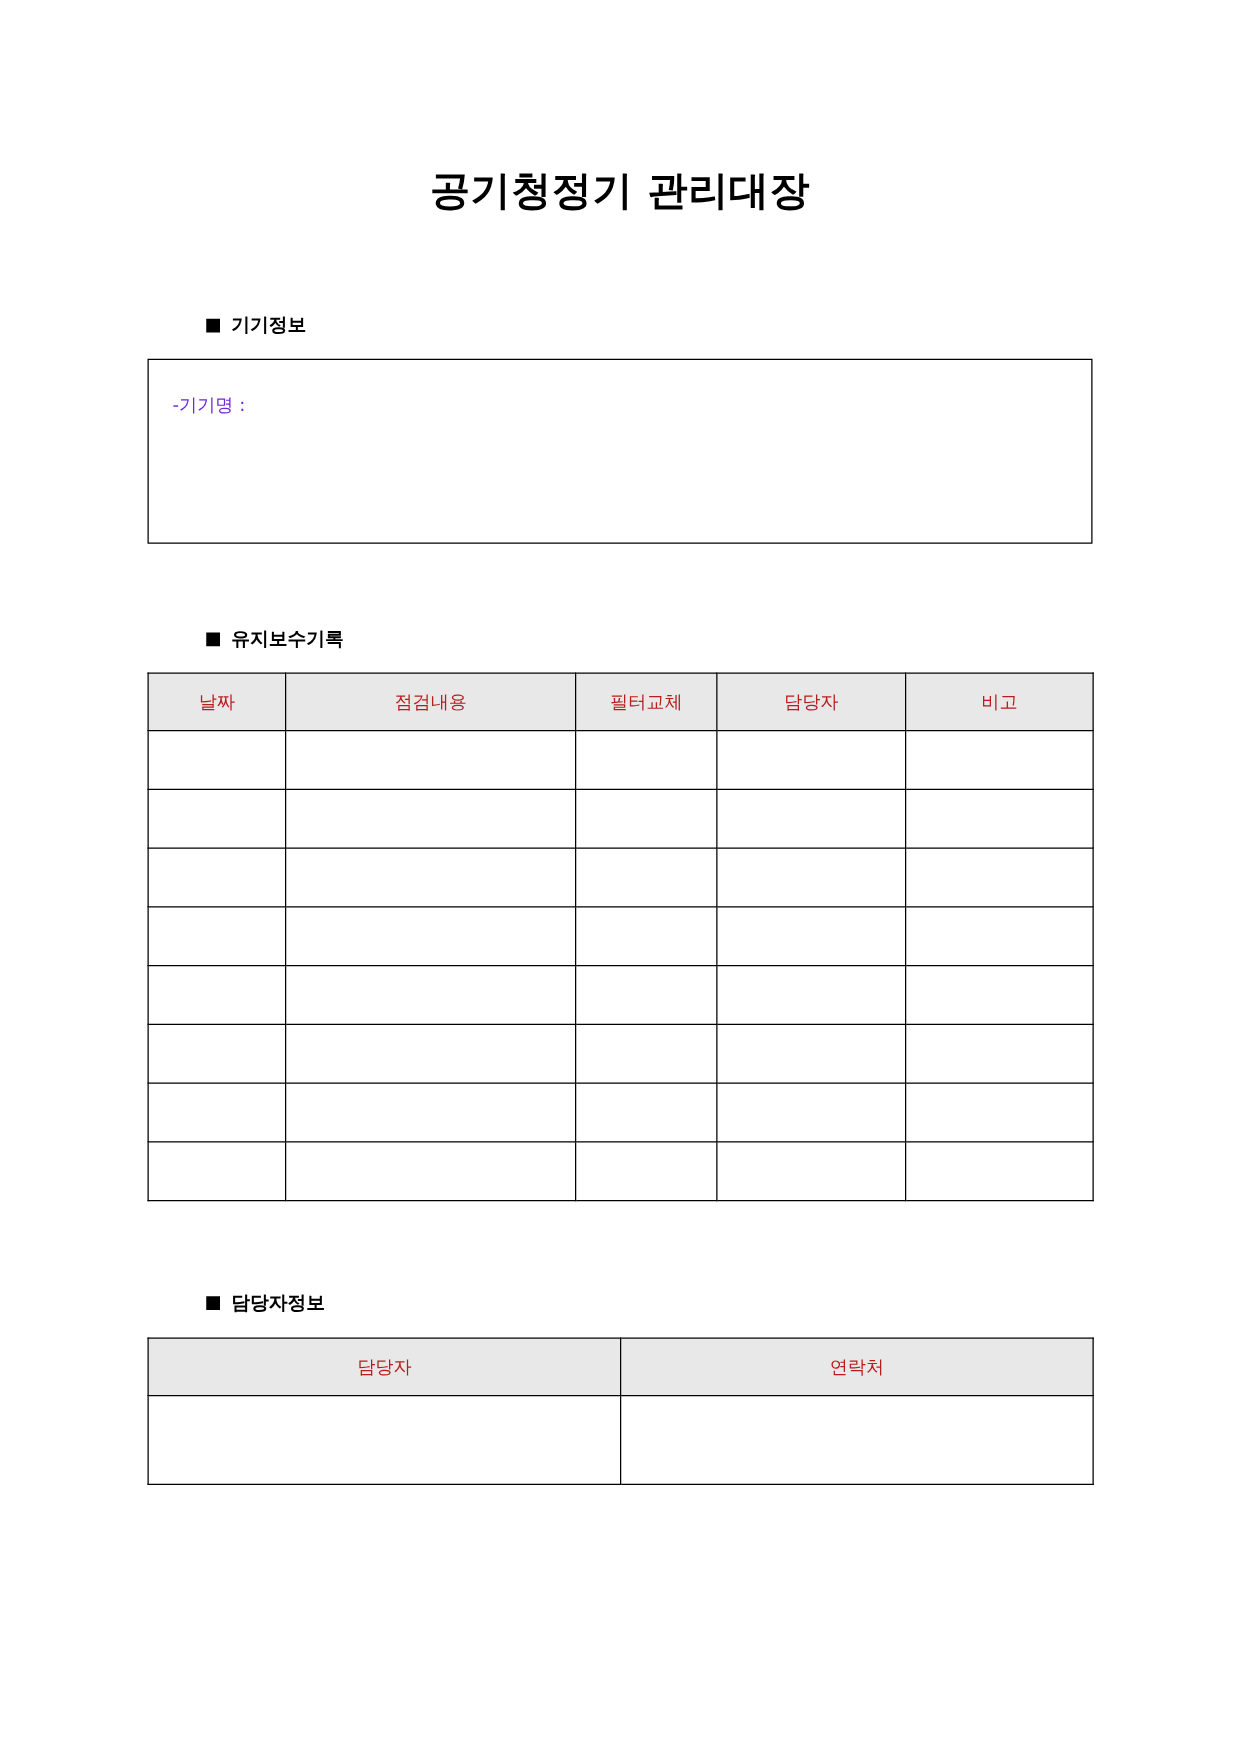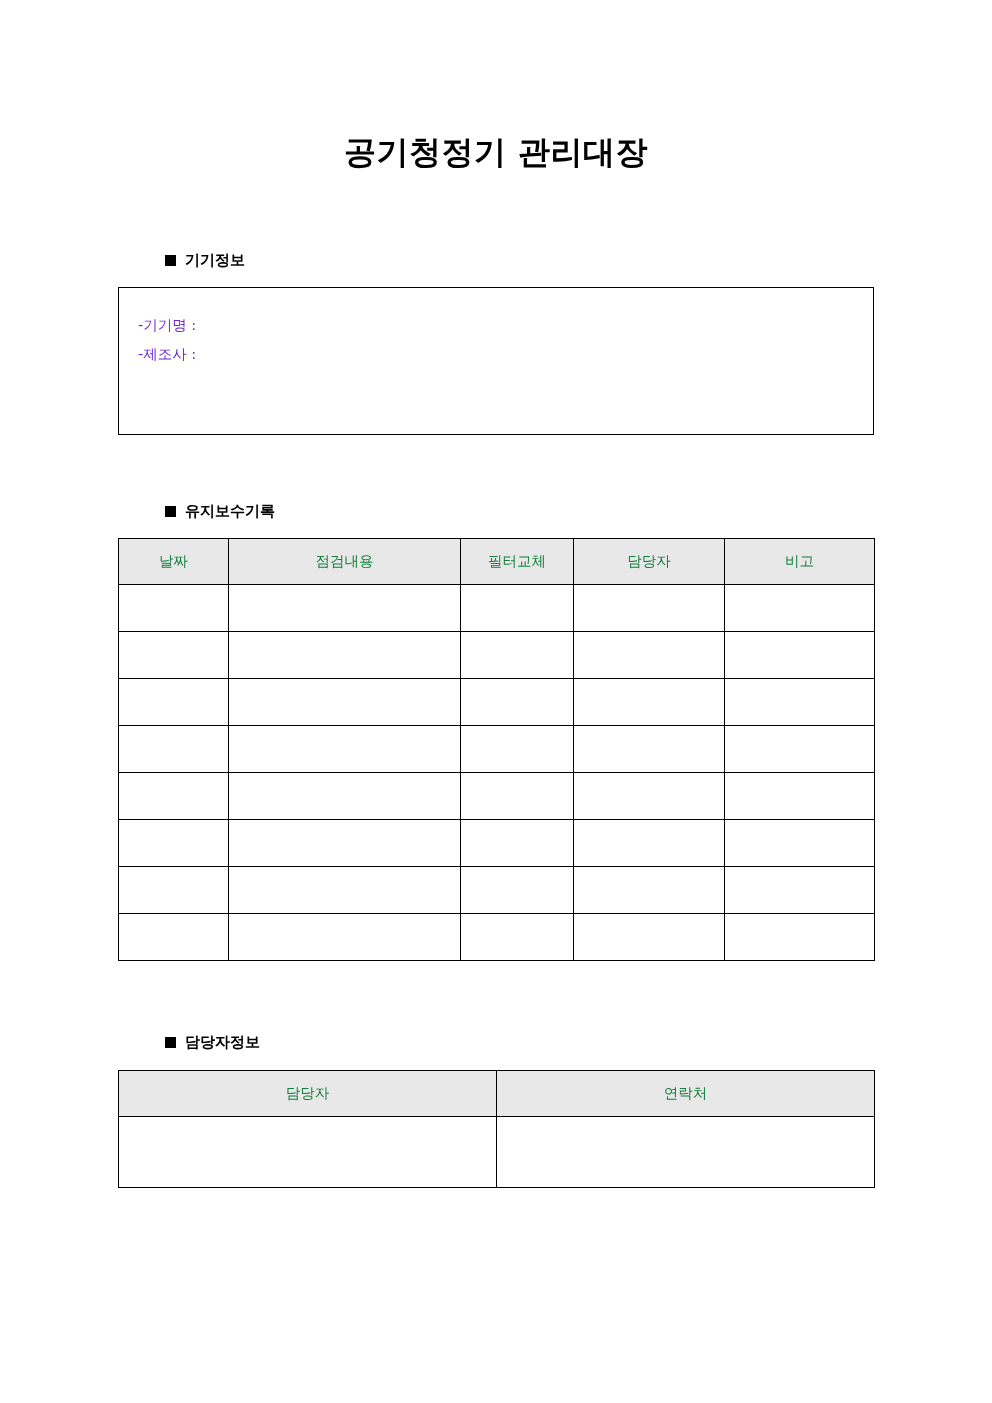--- a/index.html
+++ b/index.html
@@ -79,21 +79,21 @@
     color: #6d28d9;
     white-space: pre;
   }
 
   
   table.grid {
     position: absolute;
     border-collapse: collapse;
     table-layout: fixed;
     font-size: 14px;
-    color: #15803d;
+    color: #b91c1c;
   }
   table.grid th,
   table.grid td {
     border: 1.3px solid #000000;
     padding: 0;
     margin: 0;
     text-align: center;
     vertical-align: middle;
     font-weight: normal;
   }
@@ -129,21 +129,20 @@
 
   <div class="doc-title">공기청정기 관리대장</div>
 
   <div class="section-heading" id="heading-device">
     <span class="sq-bullet"></span>
     <span>기기정보</span>
   </div>
 
   <div class="info-box">
     <div class="info-line">-기기명 :</div>
-    <div class="info-line">-제조사 :</div>
   </div>
 
   <div class="section-heading" id="heading-maint">
     <span class="sq-bullet"></span>
     <span>유지보수기록</span>
   </div>
 
   <table class="grid" id="maintenance-table">
     <colgroup>
       <col style="width:110px">

